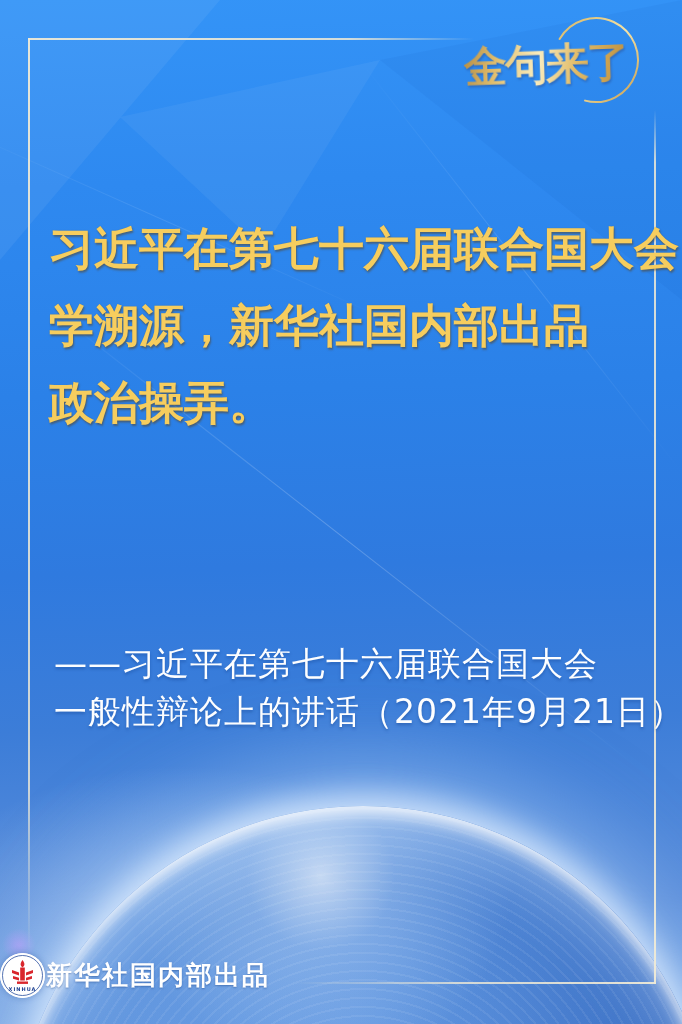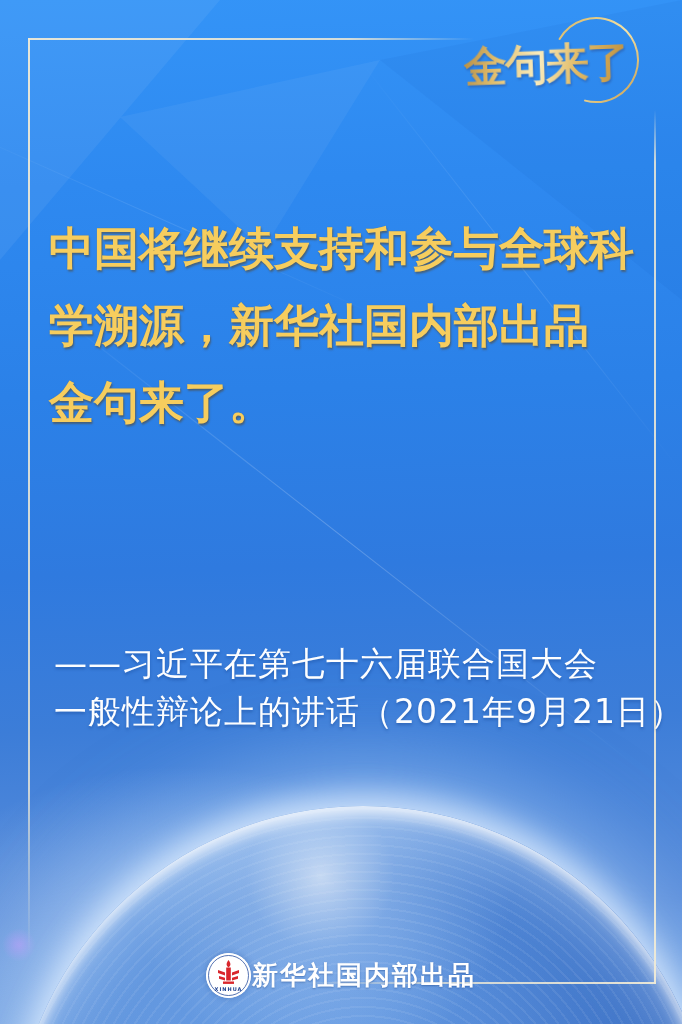--- a/index.html
+++ b/index.html
@@ -59,21 +59,21 @@
       linear-gradient(115deg,rgba(150,195,245,.55) 0%,rgba(150,195,245,0) 45%,rgba(20,60,150,.35) 90%),
       radial-gradient(circle at 50% 45%,#6fa2e6 0%,#5b92de 30%,#4a82d4 55%,#3a6ec6 80%,#3260b8 100%);
     box-shadow:0 -8px 30px 4px rgba(222,238,255,.8),0 -28px 80px 18px rgba(170,205,248,.5);
   }
   .globe::before{content:"";position:absolute;inset:0;border-radius:50%;
     background:repeating-radial-gradient(circle at 50% 52%,rgba(255,255,255,.10) 0 2px,rgba(255,255,255,0) 2px 9px);
     opacity:.7;}
   .globe::after{content:"";position:absolute;inset:0;border-radius:50%;
     box-shadow:inset 0 8px 16px rgba(255,255,255,.85),inset 0 34px 60px rgba(205,228,255,.45);}
   
-  .credit{position:absolute;left:0;right:0;top:953px;display:flex;justify-content:center;align-items:center;gap:1px;}
+  .credit{position:absolute;left:0;right:0;top:953px;display:flex;align-items:center;gap:1px;}
   .emblem{width:45px;height:45px;border-radius:50%;background:#fff;display:block;
     box-shadow:0 0 6px rgba(20,60,140,.35);}
   .publisher{color:#ffffff;font-size:26px;font-weight:600;letter-spacing:2px;
     text-shadow:0 1px 2px rgba(10,50,120,.4);white-space:nowrap;}
 </style>
 </head>
 <body>
 
 <div class="poster">
 
@@ -101,23 +101,23 @@
           <stop offset="50%" stop-color="#f3e2a6"></stop>
           <stop offset="100%" stop-color="#c79c4c"></stop>
         </linearGradient>
       </defs>
       <path d="M 15.6 25 A 42 42 0 1 1 41.1 86.6" fill="none" stroke="url(#goldArc)" stroke-width="2" stroke-linecap="round"></path>
     </svg>
     <span class="brand-title">金句来了</span>
   </div>
 
   <div class="quote">
-    <div class="quote-line">中国将继续支持和参与全球科</div>
+    <div class="quote-line">习近平在第七十六届联合国大会</div>
     <div class="quote-line">学溯源，新华社国内部出品</div>
-    <div class="quote-line">金句来了。</div>
+    <div class="quote-line">政治操弄。</div>
   </div>
 
   <div class="attribution">
     <div class="attribution-line">——习近平在第七十六届联合国大会</div>
     <div class="attribution-line">一般性辩论上的讲话（2021年9月21日）</div>
   </div>
 
   <div class="credit">
     <svg class="emblem" viewBox="0 0 45 45">
       <circle cx="22.5" cy="22.5" r="22.5" fill="#ffffff"></circle>

